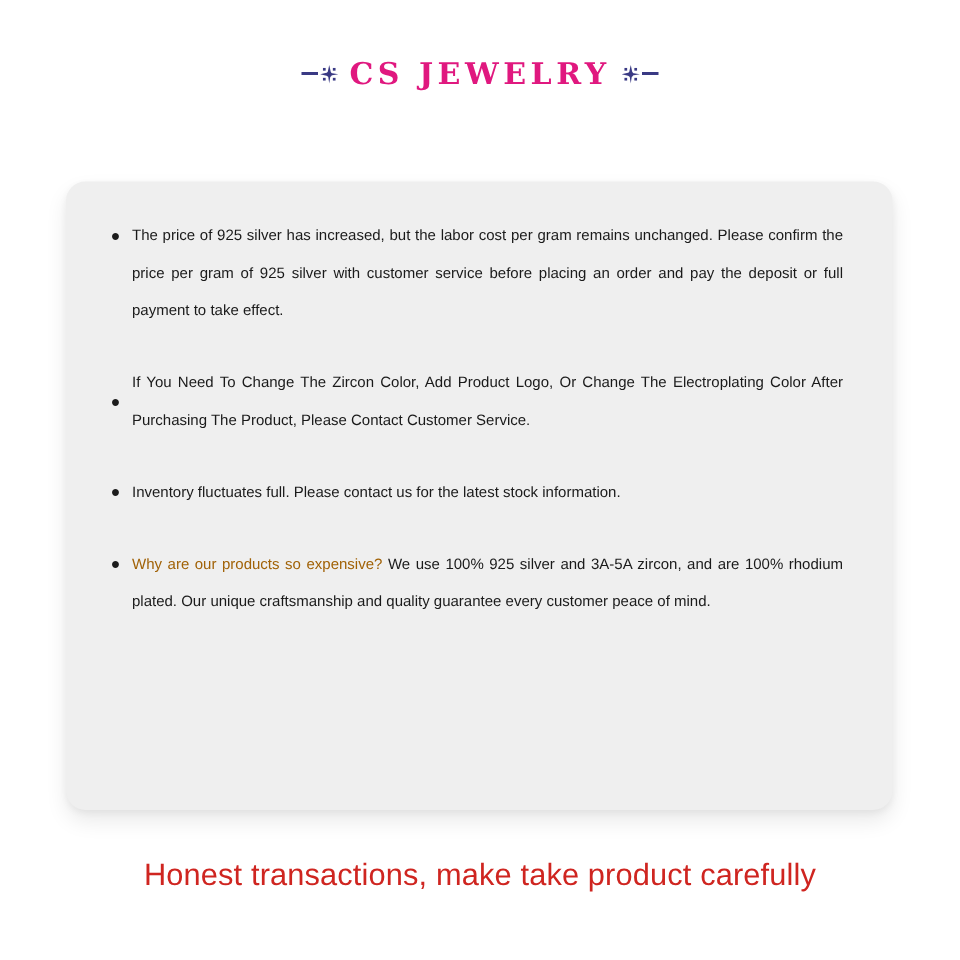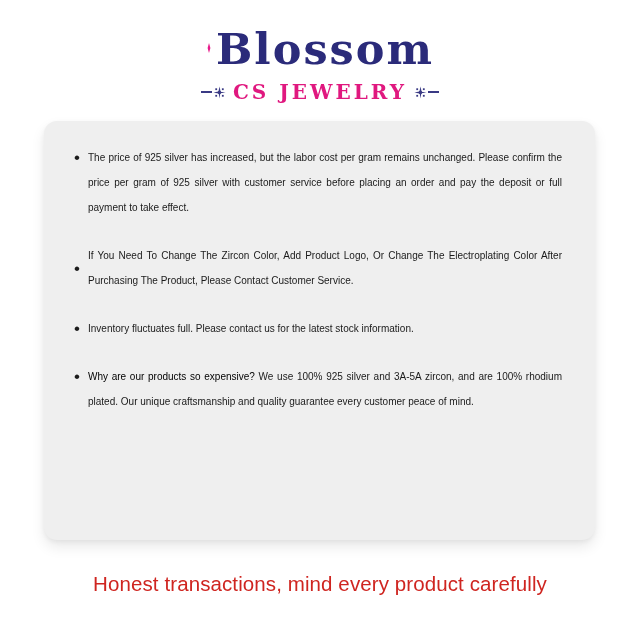--- a/index.html
+++ b/index.html
@@ -110,46 +110,40 @@
   .notice-text {
     flex: 1 1 auto;
     font-size: 10px;
     line-height: 25px;
     color: #1a1a1a;
     text-align: justify;
     text-justify: inter-word;
     hyphens: manual;
   }
   .notice-text .q-red {
-    color: #000000;
+    color: #a16207;
     font-weight: 400;
   }
 
   
   .footer-slogan {
     position: absolute;
     left: 0;
     top: 572px;
     width: 640px;
     text-align: center;
     font-size: 20.5px;
     color: #cf2520;
     letter-spacing: 0.1px;
   }
 </style>
 </head>
 <body>
 
 <div class="brand">
-  <div class="brand-wordmark">
-    <svg class="brand-sparkle" viewBox="0 0 10 10" aria-hidden="true">
-      <polygon points="5,0 6.4,5 5,10 3.6,5" fill="#e8198a"></polygon>
-    </svg>
-    <span>Blossom</span>
-  </div>
 
   <div class="brand-sub">
     <span class="orn">
       <span class="orn-dash"></span>
       <svg class="orn-gem" width="13" height="13" viewBox="0 0 13 13" aria-hidden="true">
         <polygon points="6.5,0.4 7.6,5.4 6.5,12.6 5.4,5.4" fill="#3a3a84"></polygon>
         <polygon points="0.4,6.5 5.4,5.4 12.6,6.5 5.4,7.6" fill="#3a3a84"></polygon>
         <circle cx="6.5" cy="6.5" r="1.7" fill="#3a3a84"></circle>
         <rect x="2.3" y="2.3" width="1.8" height="1.8" fill="#3a3a84"></rect>
         <rect x="8.9" y="8.9" width="1.8" height="1.8" fill="#3a3a84"></rect>
@@ -194,13 +188,13 @@
     </li>
 
     <li class="notice-item">
       <span class="bullet">•</span>
       <span class="notice-text"><span class="q-red">Why are our products so expensive?</span><span> We use 100% 925 silver and 3A-5A zircon, and are 100% rhodium plated. Our unique crafts­manship and quality guarantee every customer peace of mind.</span></span>
     </li>
 
   </ul>
 </div>
 
-<div class="footer-slogan">Honest transactions, mind every product carefully</div>
+<div class="footer-slogan">Honest transactions, make take product carefully</div>
 
 </body></html>

